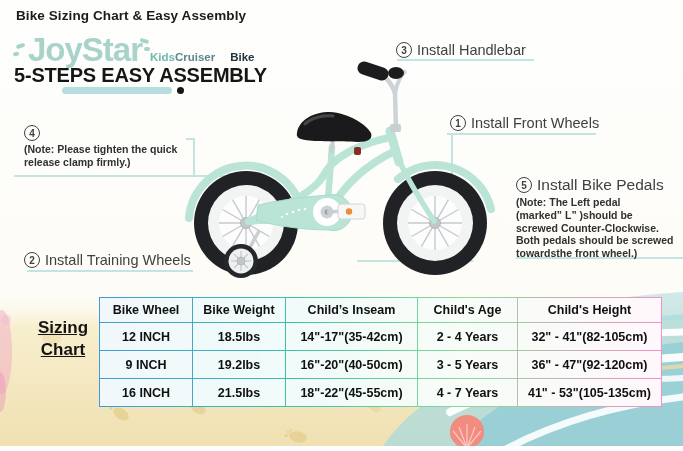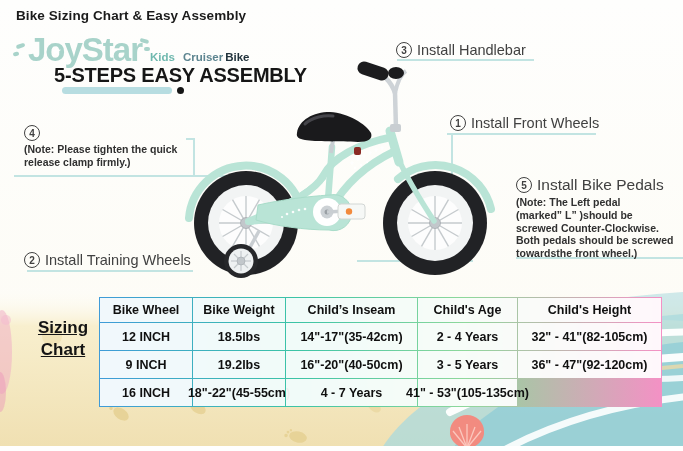--- a/index.html
+++ b/index.html
@@ -14,22 +14,22 @@
   .page-title{position:absolute;left:16px;top:8px;font-size:13.5px;font-weight:bold;color:var(--ink);letter-spacing:.1px;}
   .logo{position:absolute;left:28px;top:31px;height:42px;}
   .logo-text{font-size:33px;font-weight:800;color:var(--brand_teal);letter-spacing:-1px;}
   .logo-star{position:absolute;left:23px;top:13px;font-size:12px;color:#ffffff;}
   .mark{position:absolute;background:var(--brand_teal);border-radius:2px;}
   .m1{left:-12px;top:13px;width:9px;height:3.5px;transform:rotate(-18deg);}
   .m2{left:-15px;top:21px;width:6px;height:3.5px;transform:rotate(-10deg);}
   .m3{left:112px;top:8px;width:9px;height:3.5px;transform:rotate(16deg);}
   .m4{left:116px;top:16px;width:6px;height:3.5px;}
   .tagline{position:absolute;left:150px;top:51px;font-size:11.5px;font-weight:bold;}
-  .tg-kids{color:var(--tagline_kids);} .tg-cruiser{color:var(--tagline_cruiser);margin-left:8px;} .tg-bike{color:var(--tagline_bike);margin-left:2px;}
-  .headline{position:absolute;left:14px;top:64px;font-size:20px;font-weight:800;letter-spacing:-.2px;color:#161616;margin-left:40px;}
+  .tg-kids{color:var(--tagline_kids);} .tg-cruiser{color:var(--tagline_cruiser);margin-left:0;} .tg-bike{color:var(--tagline_bike);margin-left:15px;}
+  .headline{position:absolute;left:14px;top:64px;font-size:20px;font-weight:800;letter-spacing:-.2px;color:#161616;}
   .headline-bar{position:absolute;left:62px;top:87px;width:110px;height:7px;border-radius:4px;background:#b7dde1;}
   .headline-dot{position:absolute;left:177px;top:87px;width:7px;height:7px;border-radius:50%;background:#151515;}
   
   .step{position:absolute;color:var(--step_text);}
   .step-label{font-size:14.5px;white-space:nowrap;display:flex;align-items:center;}
   .step-num{display:inline-flex;width:14px;height:14px;border:1.3px solid var(--step_text);border-radius:50%;
     align-items:center;justify-content:center;font-size:10px;font-weight:bold;margin-right:5px;flex:none;}
   .step-note{font-size:10.5px;font-weight:600;color:#303030;line-height:12.8px;white-space:pre-line;margin-top:2px;}
   #step3{left:396px;top:42px;} #step1{left:450px;top:115px;}
   #step4{left:24px;top:125px;} #step2{left:24px;top:252px;} #step5{left:516px;top:176px;}
@@ -307,18 +307,19 @@
     <div class="cell">2 - 4 Years</div>
     <div class="cell">32" - 41"(82-105cm)</div>
 
     <div class="cell">9 INCH</div>
     <div class="cell">19.2lbs</div>
     <div class="cell">16"-20"(40-50cm)</div>
     <div class="cell">3 - 5 Years</div>
     <div class="cell">36" - 47"(92-120cm)</div>
 
     <div class="cell">16 INCH</div>
+    <div class="cell">21.5lbs</div>
     <div class="cell">18"-22"(45-55cm)</div>
     <div class="cell">4 - 7 Years</div>
     <div class="cell">41" - 53"(105-135cm)</div>
   </div>
 
 </div>
 
 </body></html>

